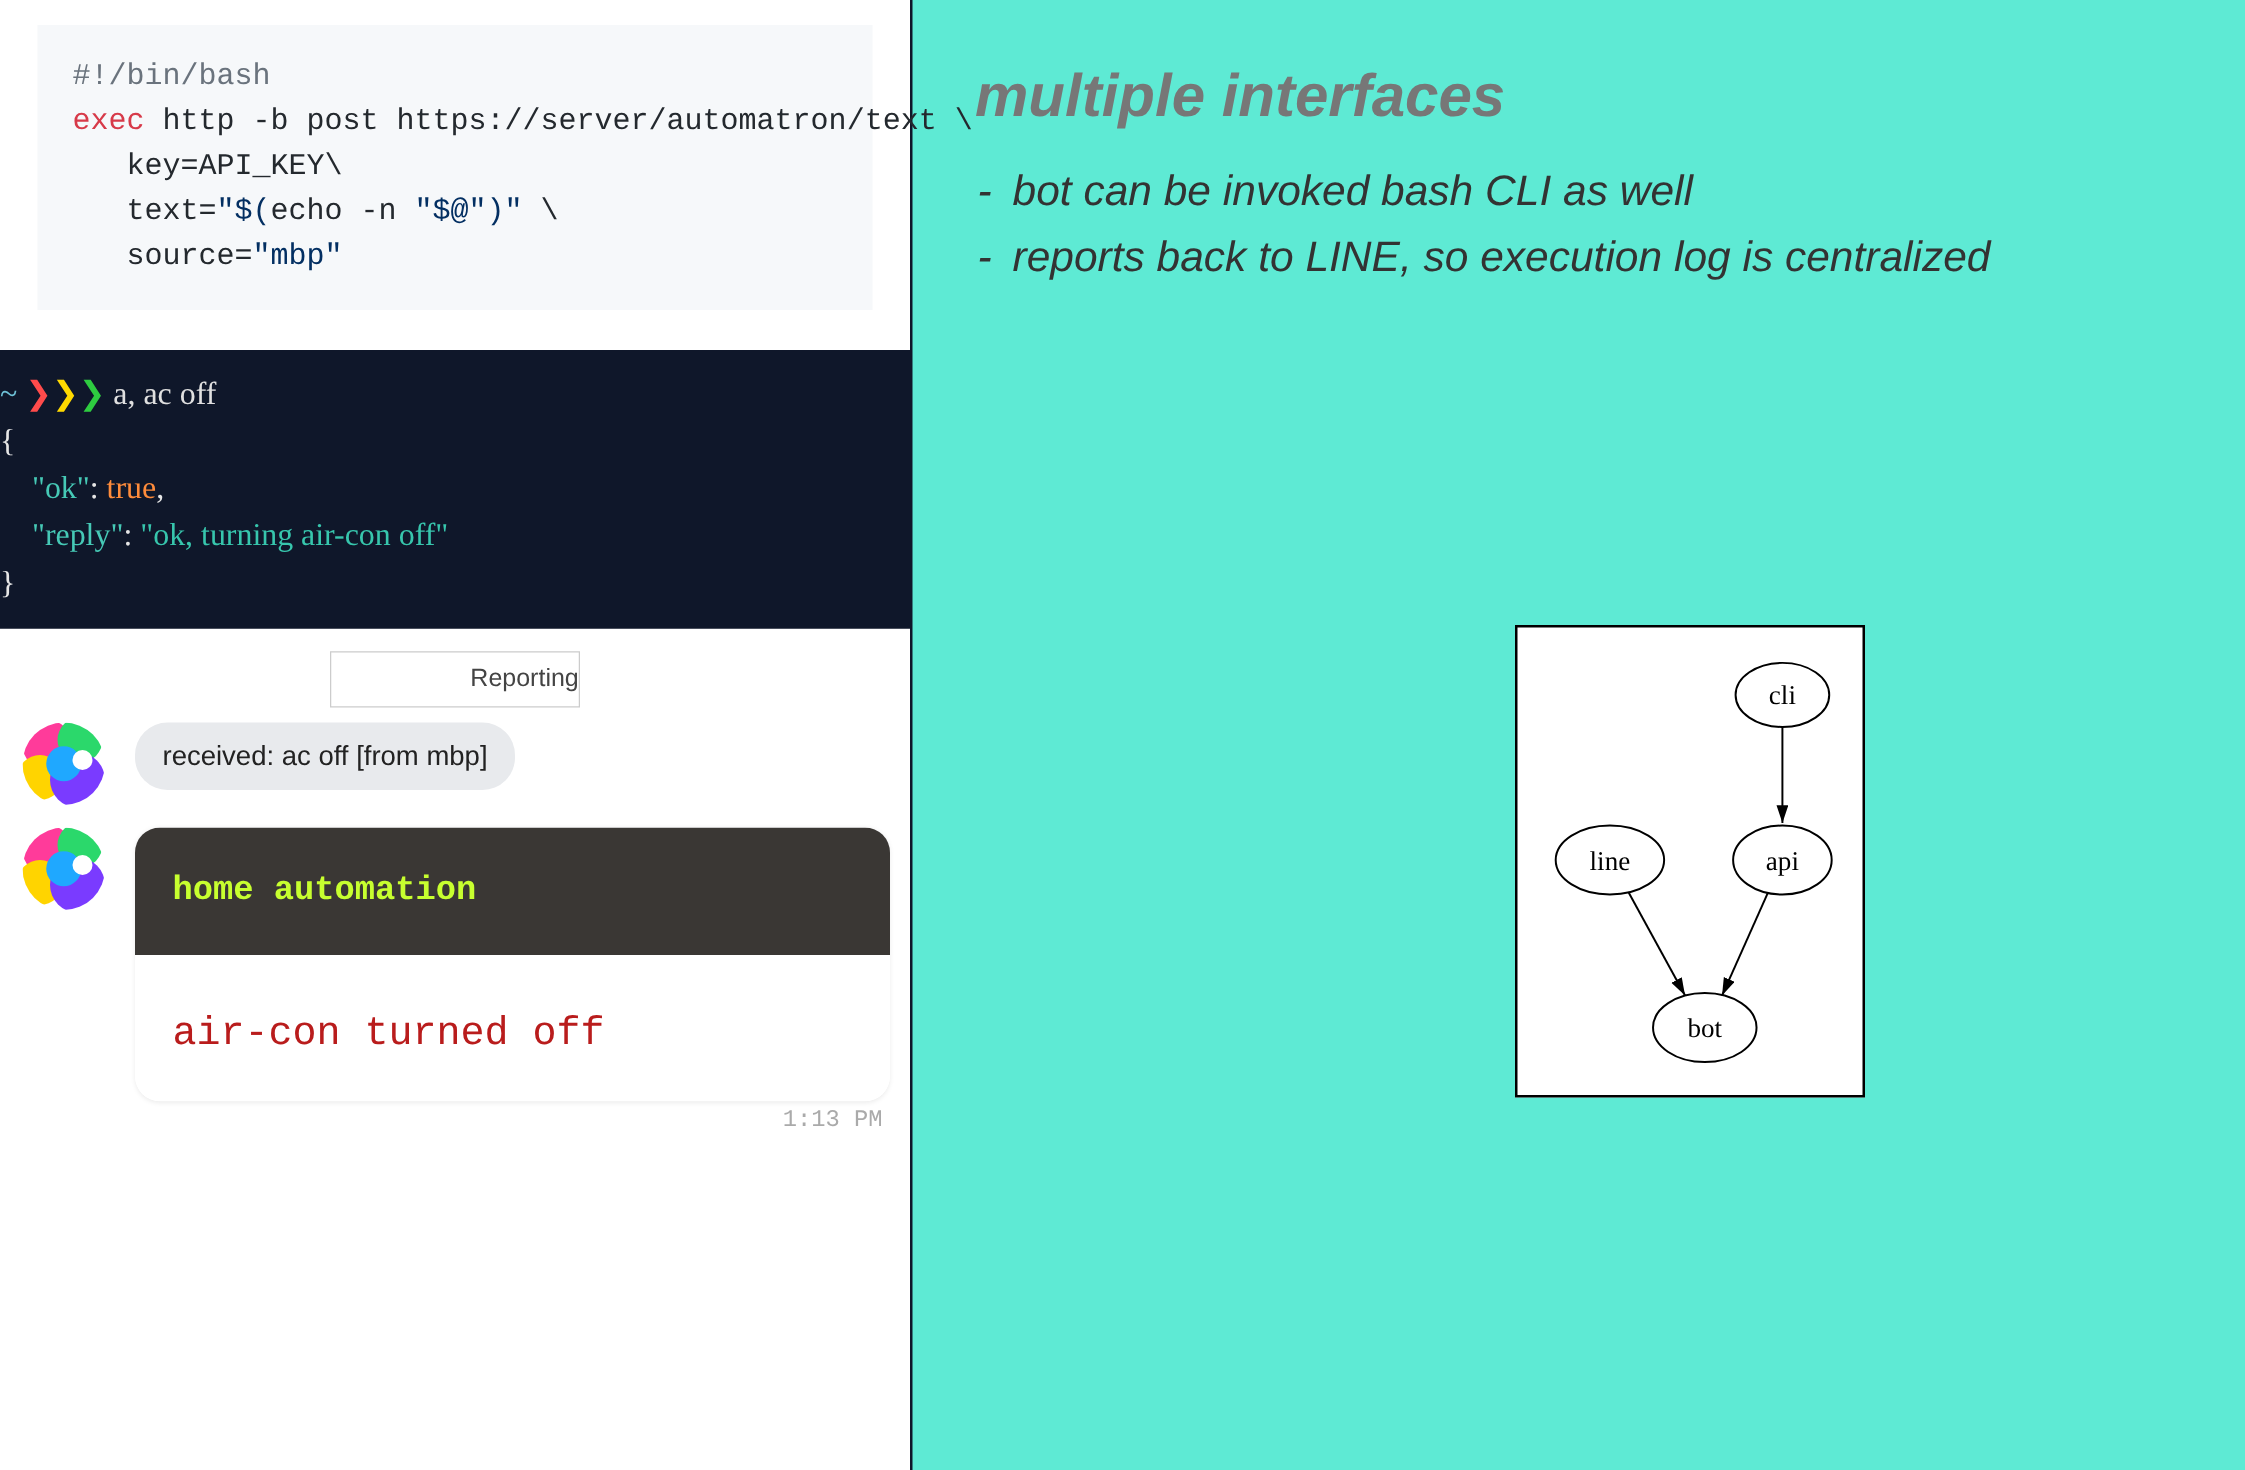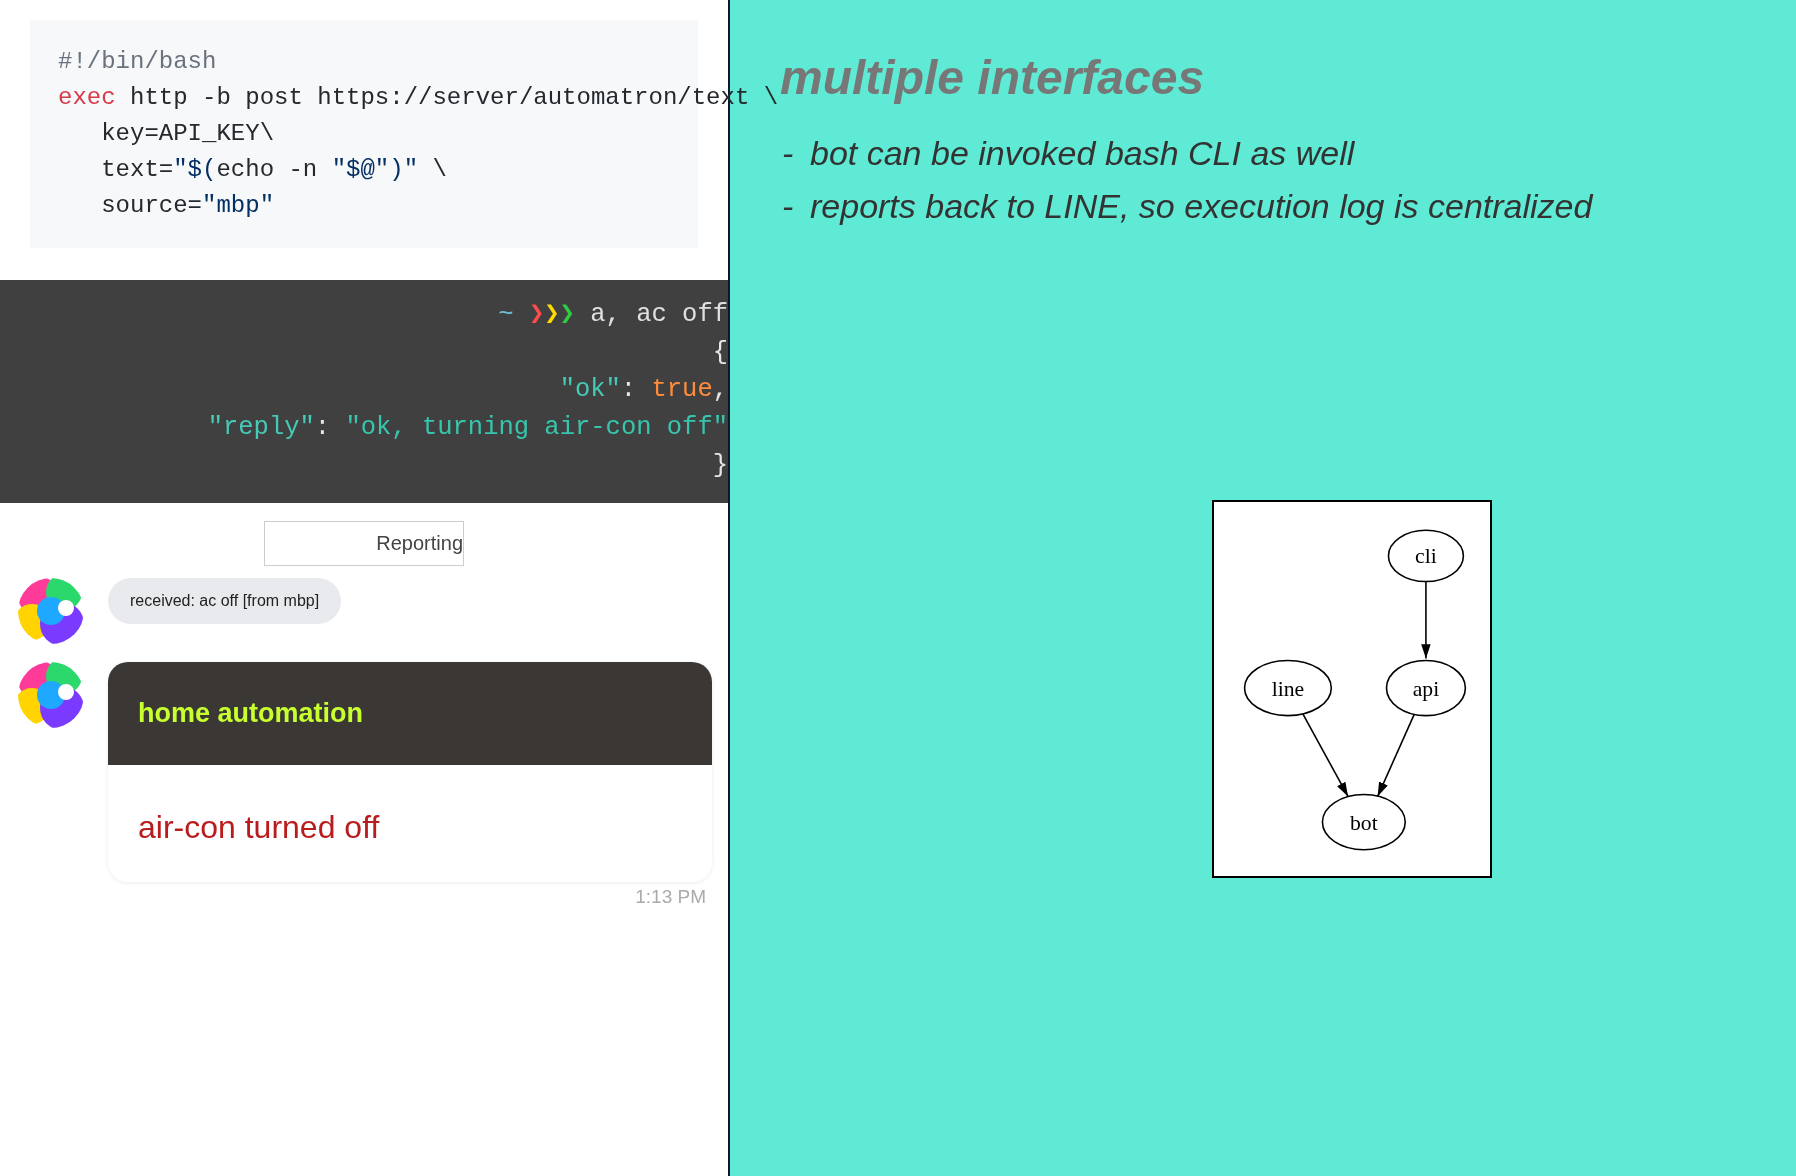--- a/index.html
+++ b/index.html
@@ -18,29 +18,28 @@
     line-height: 1.5;
     color: #24292e;
     white-space: pre;
   }
   .c-comment { color: #6a737d; }
   .c-key { color: #d73a49; }
   .c-str { color: #032f62; }
 
   
   .terminal {
-    background: #404040;
+    background: #0f172a;
     color: #fff;
-    font-family: Liberation Mono, monospace;
+    font-family: Liberation Serif, serif;
     font-size: 25.5px;
     line-height: 1.48;
     padding: 16px 0 18px 0;
     white-space: pre;
     margin-top: 32px;
-    text-align: right;
   }
   .t-tilde  { color: #6ec1d6; }
   .t-ar1    { color: #ff4b4b; }
   .t-ar2    { color: #ffd900; }
   .t-ar3    { color: #2ecc40; }
   .t-cmd    { color: #e0e0e0; }
   .t-brace  { color: #e6e6e6; }
   .t-prop   { color: #46c9b6; }
   .t-true   { color: #ff8c3b; }
   .t-strv   { color: #37c6ad; }
@@ -82,21 +81,21 @@
   }
   .avatar-inner {
     position:absolute; inset:0;
   }
   .msg-col { flex: 1; }
   .bubble {
     display: inline-block;
     background: #e8eaed;
     border-radius: 26px;
     padding: 14px 22px;
-    font-size: 16px;
+    font-size: 22px;
     color: #222;
     margin-bottom: 10px;
     max-width: 560px;
   }
   .time {
     font-size: 19px;
     color: #aaa;
     display: inline-block;
     vertical-align: bottom;
     margin-left: 8px;
@@ -184,21 +183,21 @@
           <circle cx="48" cy="30" r="8" fill="#fff"></circle>
         </svg>
       </div>
       <div class="msg-col">
         <div>
           <span class="bubble">received: ac off [from mbp]</span>
         </div>
       </div>
     </div>
 
-    <div class="chat-row" style="margin-top:18px;">
+    <div class="chat-row" style="margin-top:18px;font-family:Liberation Mono, monospace;">
       <div class="avatar">
         <svg class="avatar-inner" viewBox="0 0 66 66">
           <circle cx="20" cy="18" r="20" fill="#ff3b9a"></circle>
           <circle cx="46" cy="14" r="18" fill="#2bd86b"></circle>
           <circle cx="14" cy="44" r="18" fill="#ffd400"></circle>
           <circle cx="44" cy="46" r="22" fill="#7a3bff"></circle>
           <circle cx="33" cy="33" r="14" fill="#1fa8ff"></circle>
           <circle cx="48" cy="30" r="8" fill="#fff"></circle>
         </svg>
       </div>

